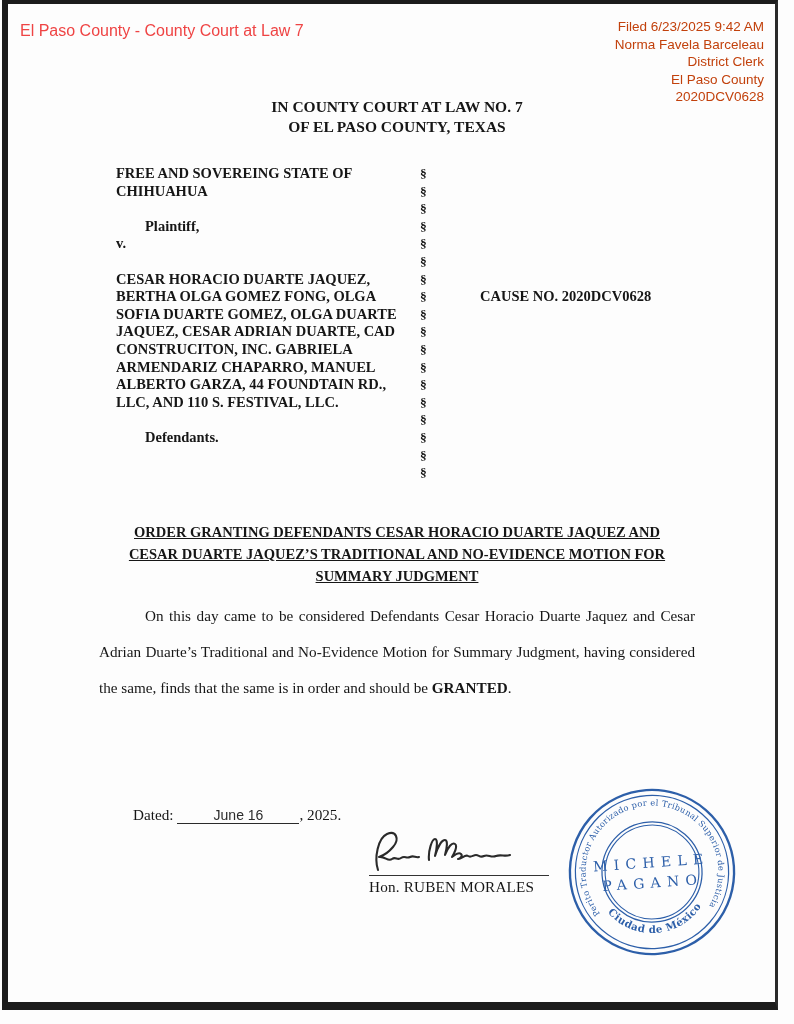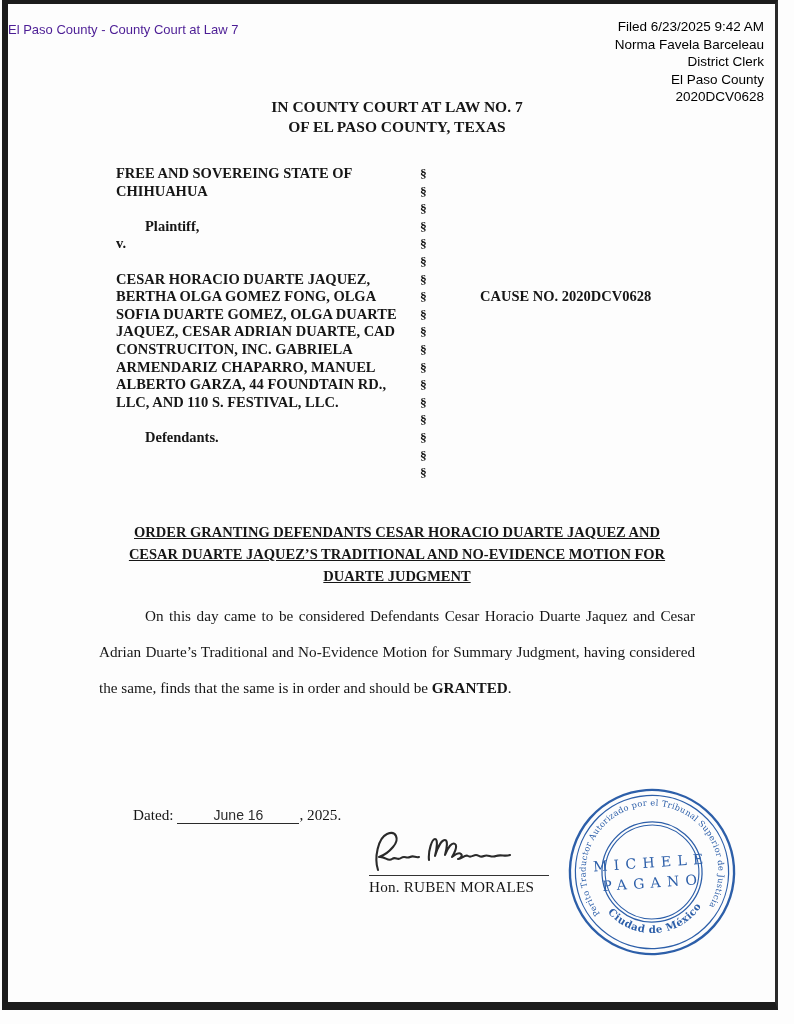--- a/index.html
+++ b/index.html
@@ -18,33 +18,33 @@
     left: 2px; top: 0;
     width: 776px; height: 1010px;
     border-left: 6px solid #1c1c1c;
     border-top: 4px solid #1c1c1c;
     border-right: 3px solid #2a2a2a;
     border-bottom: 8px solid #1c1c1c;
     pointer-events: none;
   }
   .hdr-left {
     position: absolute;
-    left: 8px; top: 22px;
+    left: 20px; top: 22px;
     font-family: "Liberation Sans", sans-serif;
-    font-size: 13px;
-    color: #4c1d95;
+    font-size: 16px;
+    color: #ef4444;
   }
   .hdr-right {
     position: absolute;
     right: 30px; top: 18px;
     font-family: "Liberation Sans", sans-serif;
     font-size: 13.5px;
     line-height: 17.5px;
     text-align: right;
-    color: #000000;
+    color: #c2410c;
   }
   .court-title {
     position: absolute;
     left: 0; top: 97px; width: 100%;
     text-align: center;
     font-weight: bold;
     font-size: 15.5px;
     line-height: 20px;
   }
   .party-left {
@@ -172,21 +172,21 @@
       <div>§</div>
       <div>§</div>
       <div>§</div>
     </div>
 
   <div class="cause-no">CAUSE NO. 2020DCV0628</div>
 
   <div class="order-title">
       <div>ORDER GRANTING DEFENDANTS CESAR HORACIO DUARTE JAQUEZ AND</div>
       <div>CESAR DUARTE JAQUEZ’S TRADITIONAL AND NO-EVIDENCE MOTION FOR</div>
-      <div>DUARTE JUDGMENT</div>
+      <div>SUMMARY JUDGMENT</div>
     </div>
 
   <p class="body-para para-1"><span>On this day came to be considered Defendants Cesar Horacio Duarte Jaquez and Cesar Adrian Duarte’s Traditional and No-Evidence Motion for Summary Judgment, having considered the same, finds that the same is in order and should be </span><span style="font-weight: bold;">GRANTED</span><span>.</span></p>
 
   <div class="dated-row">
     <span>Dated:</span><span class="date-fill">June 16</span><span>, 2025.</span>
   </div>
 
   <div class="sig-block">
     <span class="sig-script">

